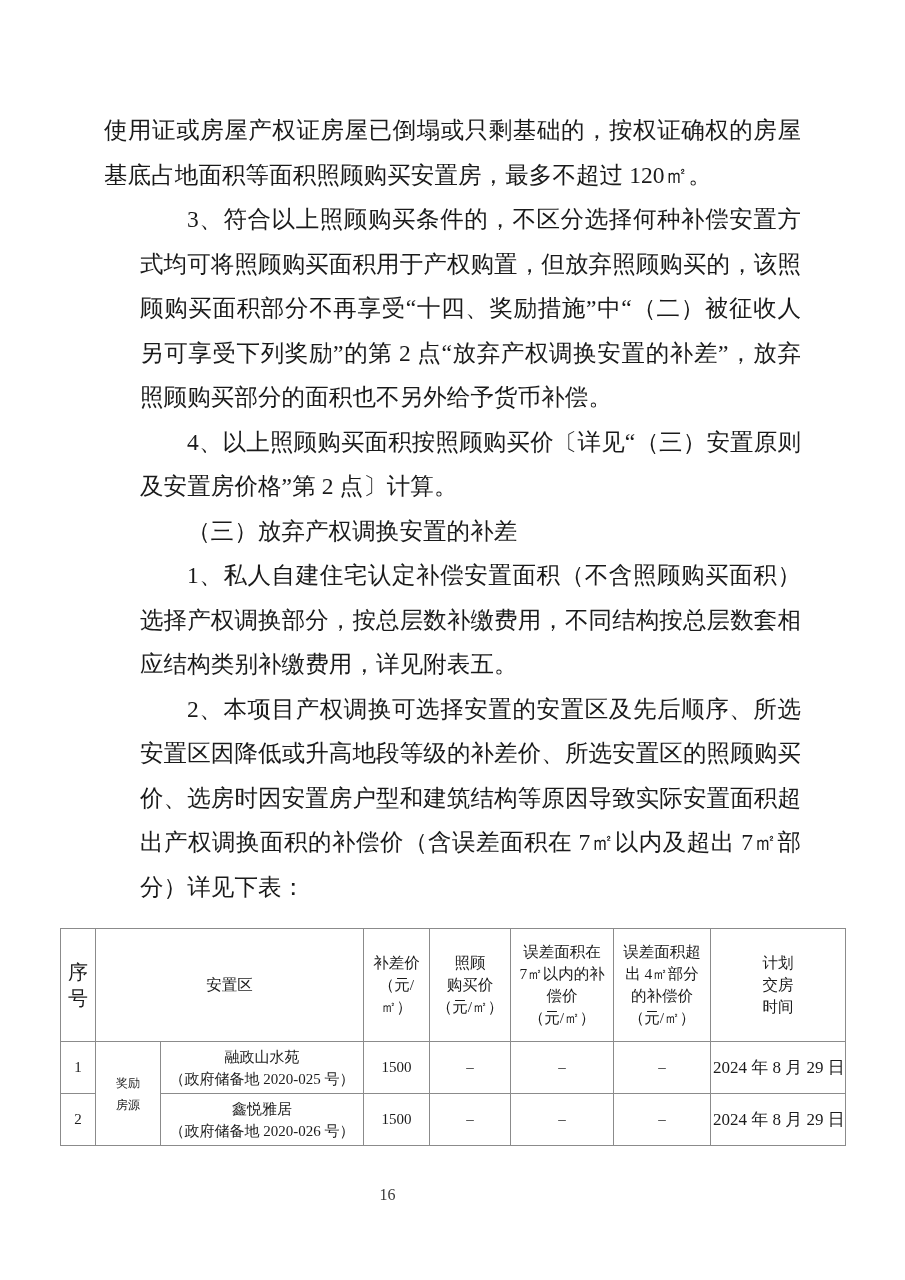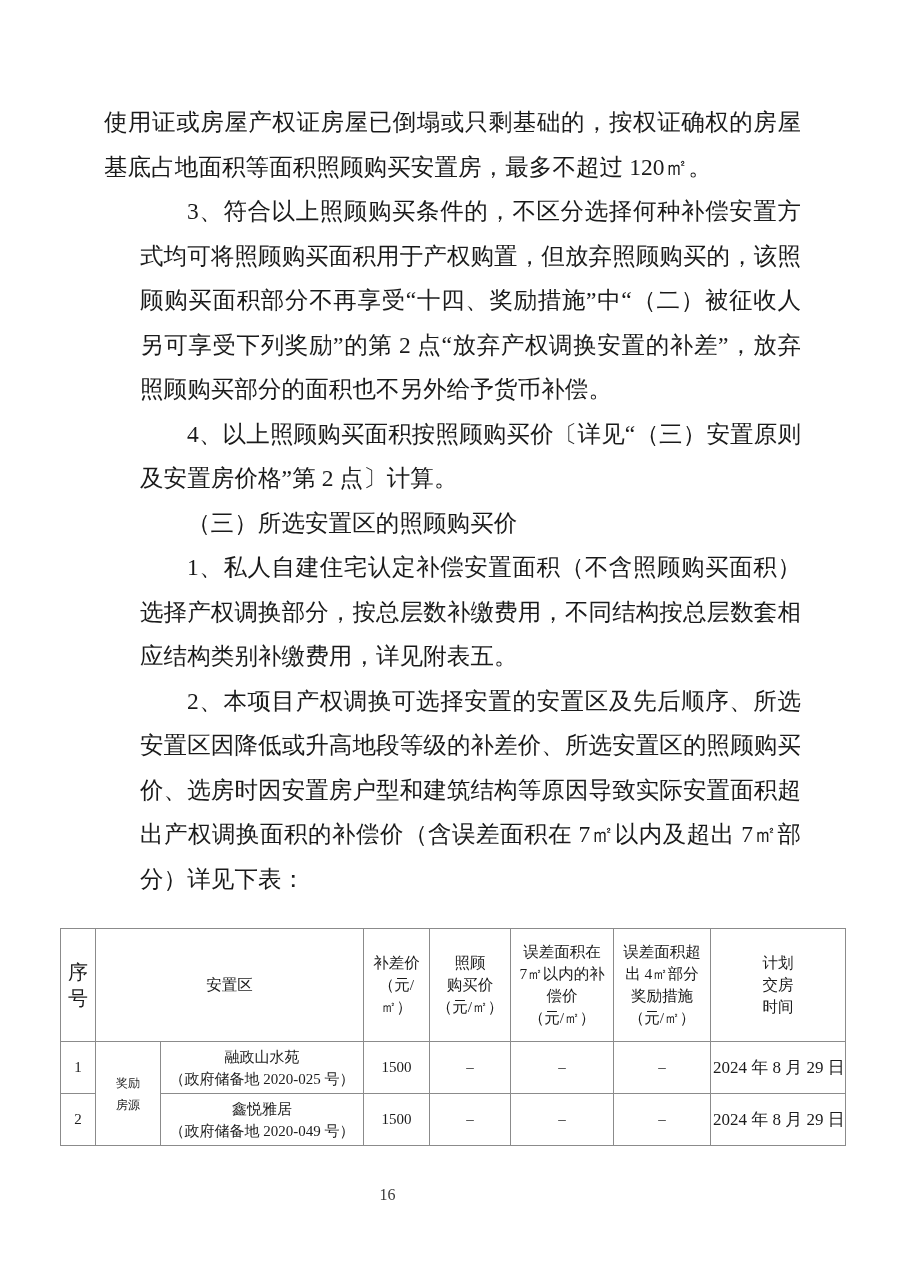--- a/index.html
+++ b/index.html
@@ -21,21 +21,21 @@
     left: 0;
     top: 0;
     width: 905px;
     height: 1280px;
     background: #ffffff;
   }
 
   #content {
     position: absolute;
     left: 104px;
-    top: 100px;
+    top: 108px;
     width: 697px;
   }
 
   .para {
     font-size: 23.5px;
     line-height: 44.5px;
     text-align: justify;
     text-justify: inter-ideograph;
     margin: 0;
     letter-spacing: 0.1px;
@@ -117,21 +117,21 @@
 </style>
 </head>
 <body>
 
 <div id="page">
 
   <div id="content">
     <p class="para">使用证或房屋产权证房屋已倒塌或只剩基础的，按权证确权的房屋基底占地面积等面积照顾购买安置房，最多不超过 120㎡。</p>
     <p class="para indent">3、符合以上照顾购买条件的，不区分选择何种补偿安置方式均可将照顾购买面积用于产权购置，但放弃照顾购买的，该照顾购买面积部分不再享受“十四、奖励措施”中“（二）被征收人另可享受下列奖励”的第 2 点“放弃产权调换安置的补差”，放弃照顾购买部分的面积也不另外给予货币补偿。</p>
     <p class="para indent">4、以上照顾购买面积按照顾购买价〔详见“（三）安置原则及安置房价格”第 2 点〕计算。</p>
-    <p class="para indent">（三）所选安置区的照顾购买价</p>
+    <p class="para indent">（三）放弃产权调换安置的补差</p>
     <p class="para indent">1、私人自建住宅认定补偿安置面积（不含照顾购买面积）选择产权调换部分，按总层数补缴费用，不同结构按总层数套相应结构类别补缴费用，详见附表五。</p>
     <p class="para indent">2、本项目产权调换可选择安置的安置区及先后顺序、所选安置区因降低或升高地段等级的补差价、所选安置区的照顾购买价、选房时因安置房户型和建筑结构等原因导致实际安置面积超出产权调换面积的补偿价（含误差面积在 7㎡以内及超出 7㎡部分）详见下表：</p>
   </div>
 
   <div id="table-wrap">
     <table class="pricing">
       <colgroup>
         <col style="width:35px">
         <col style="width:65px">
         <col style="width:203px">
@@ -161,21 +161,21 @@
           </td>
           <td class="hd narrow">
             <div>误差面积在</div>
             <div>7㎡以内的补</div>
             <div>偿价</div>
             <div>（元/㎡）</div>
           </td>
           <td class="hd narrow">
             <div>误差面积超</div>
             <div>出 4㎡部分</div>
-            <div>奖励措施</div>
+            <div>的补偿价</div>
             <div>（元/㎡）</div>
           </td>
           <td class="hd narrow">
             <div>计划</div>
             <div>交房</div>
             <div>时间</div>
           </td>
         </tr>
 
         <tr>
@@ -192,21 +192,21 @@
           <td class="body-cell dash">–</td>
           <td class="body-cell dash">–</td>
           <td class="body-cell dash">–</td>
           <td class="body-cell date">2024 年 8 月 29 日</td>
         </tr>
 
         <tr>
           <td class="body-cell num">2</td>
           <td class="body-cell zone">
             <div>鑫悦雅居</div>
-            <div>（政府储备地 2020-049 号）</div>
+            <div>（政府储备地 2020-026 号）</div>
           </td>
           <td class="body-cell num">1500</td>
           <td class="body-cell dash">–</td>
           <td class="body-cell dash">–</td>
           <td class="body-cell dash">–</td>
           <td class="body-cell date">2024 年 8 月 29 日</td>
         </tr>
       </tbody>
     </table>
   </div>

